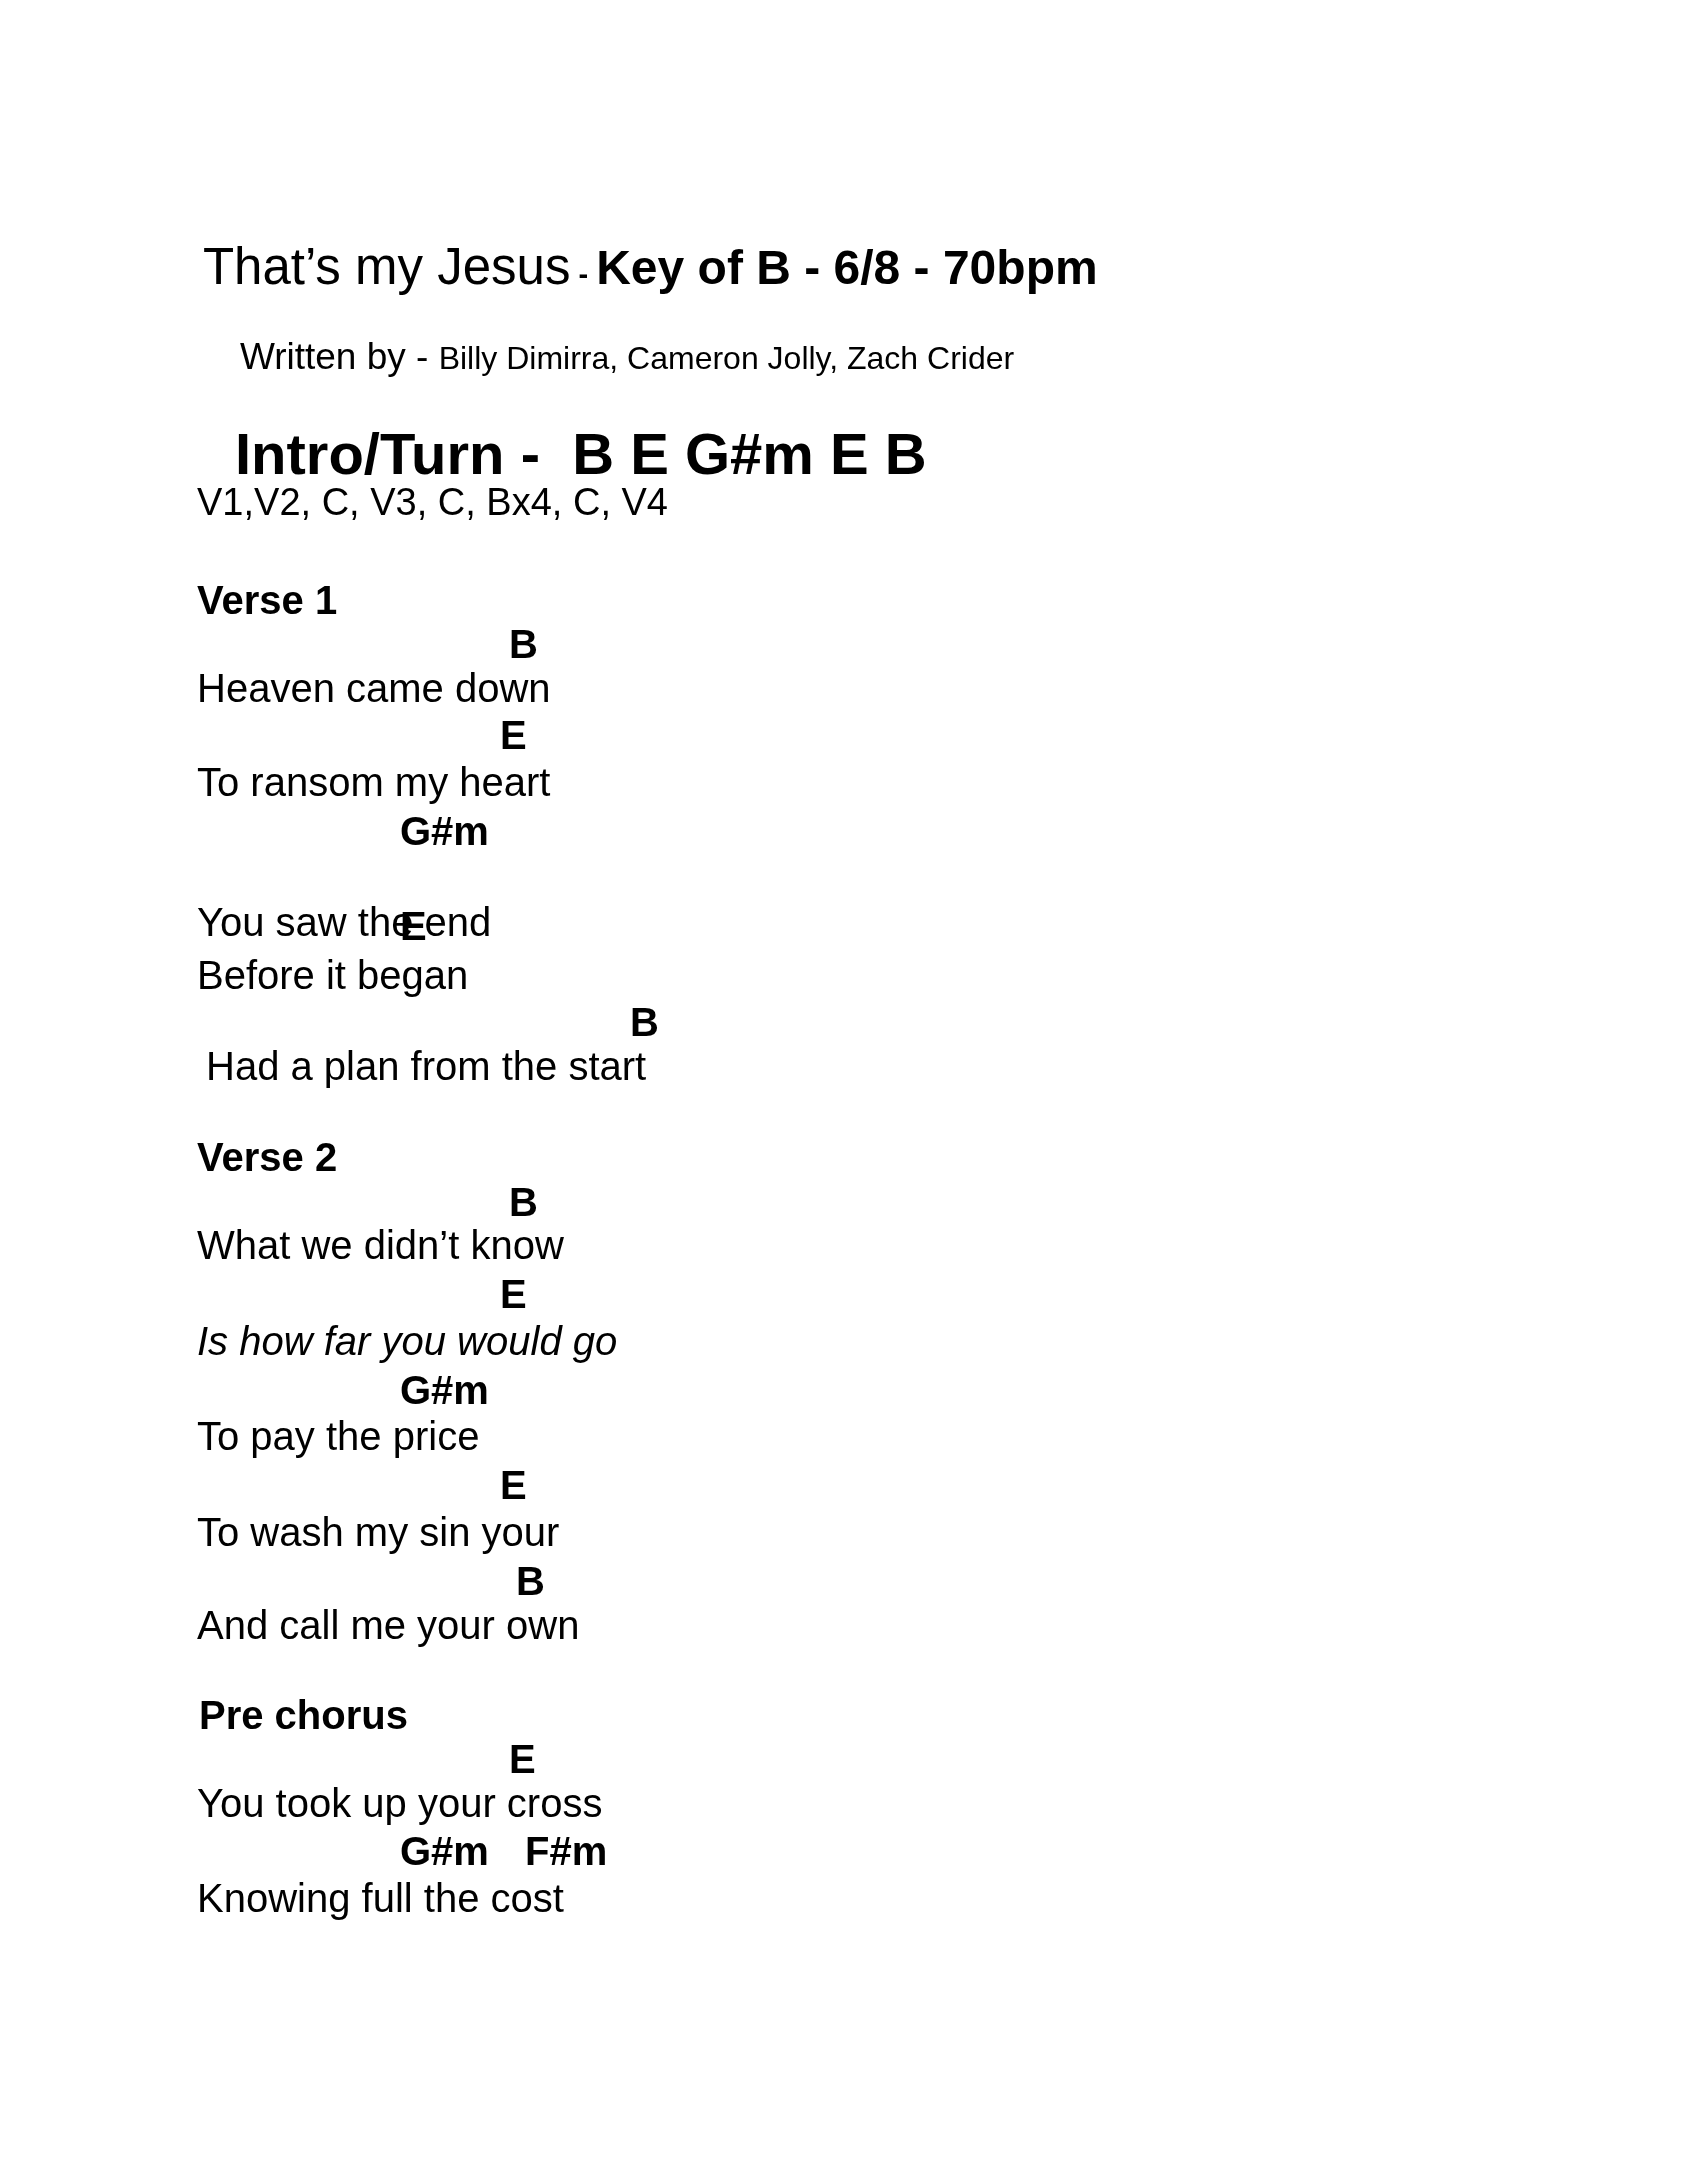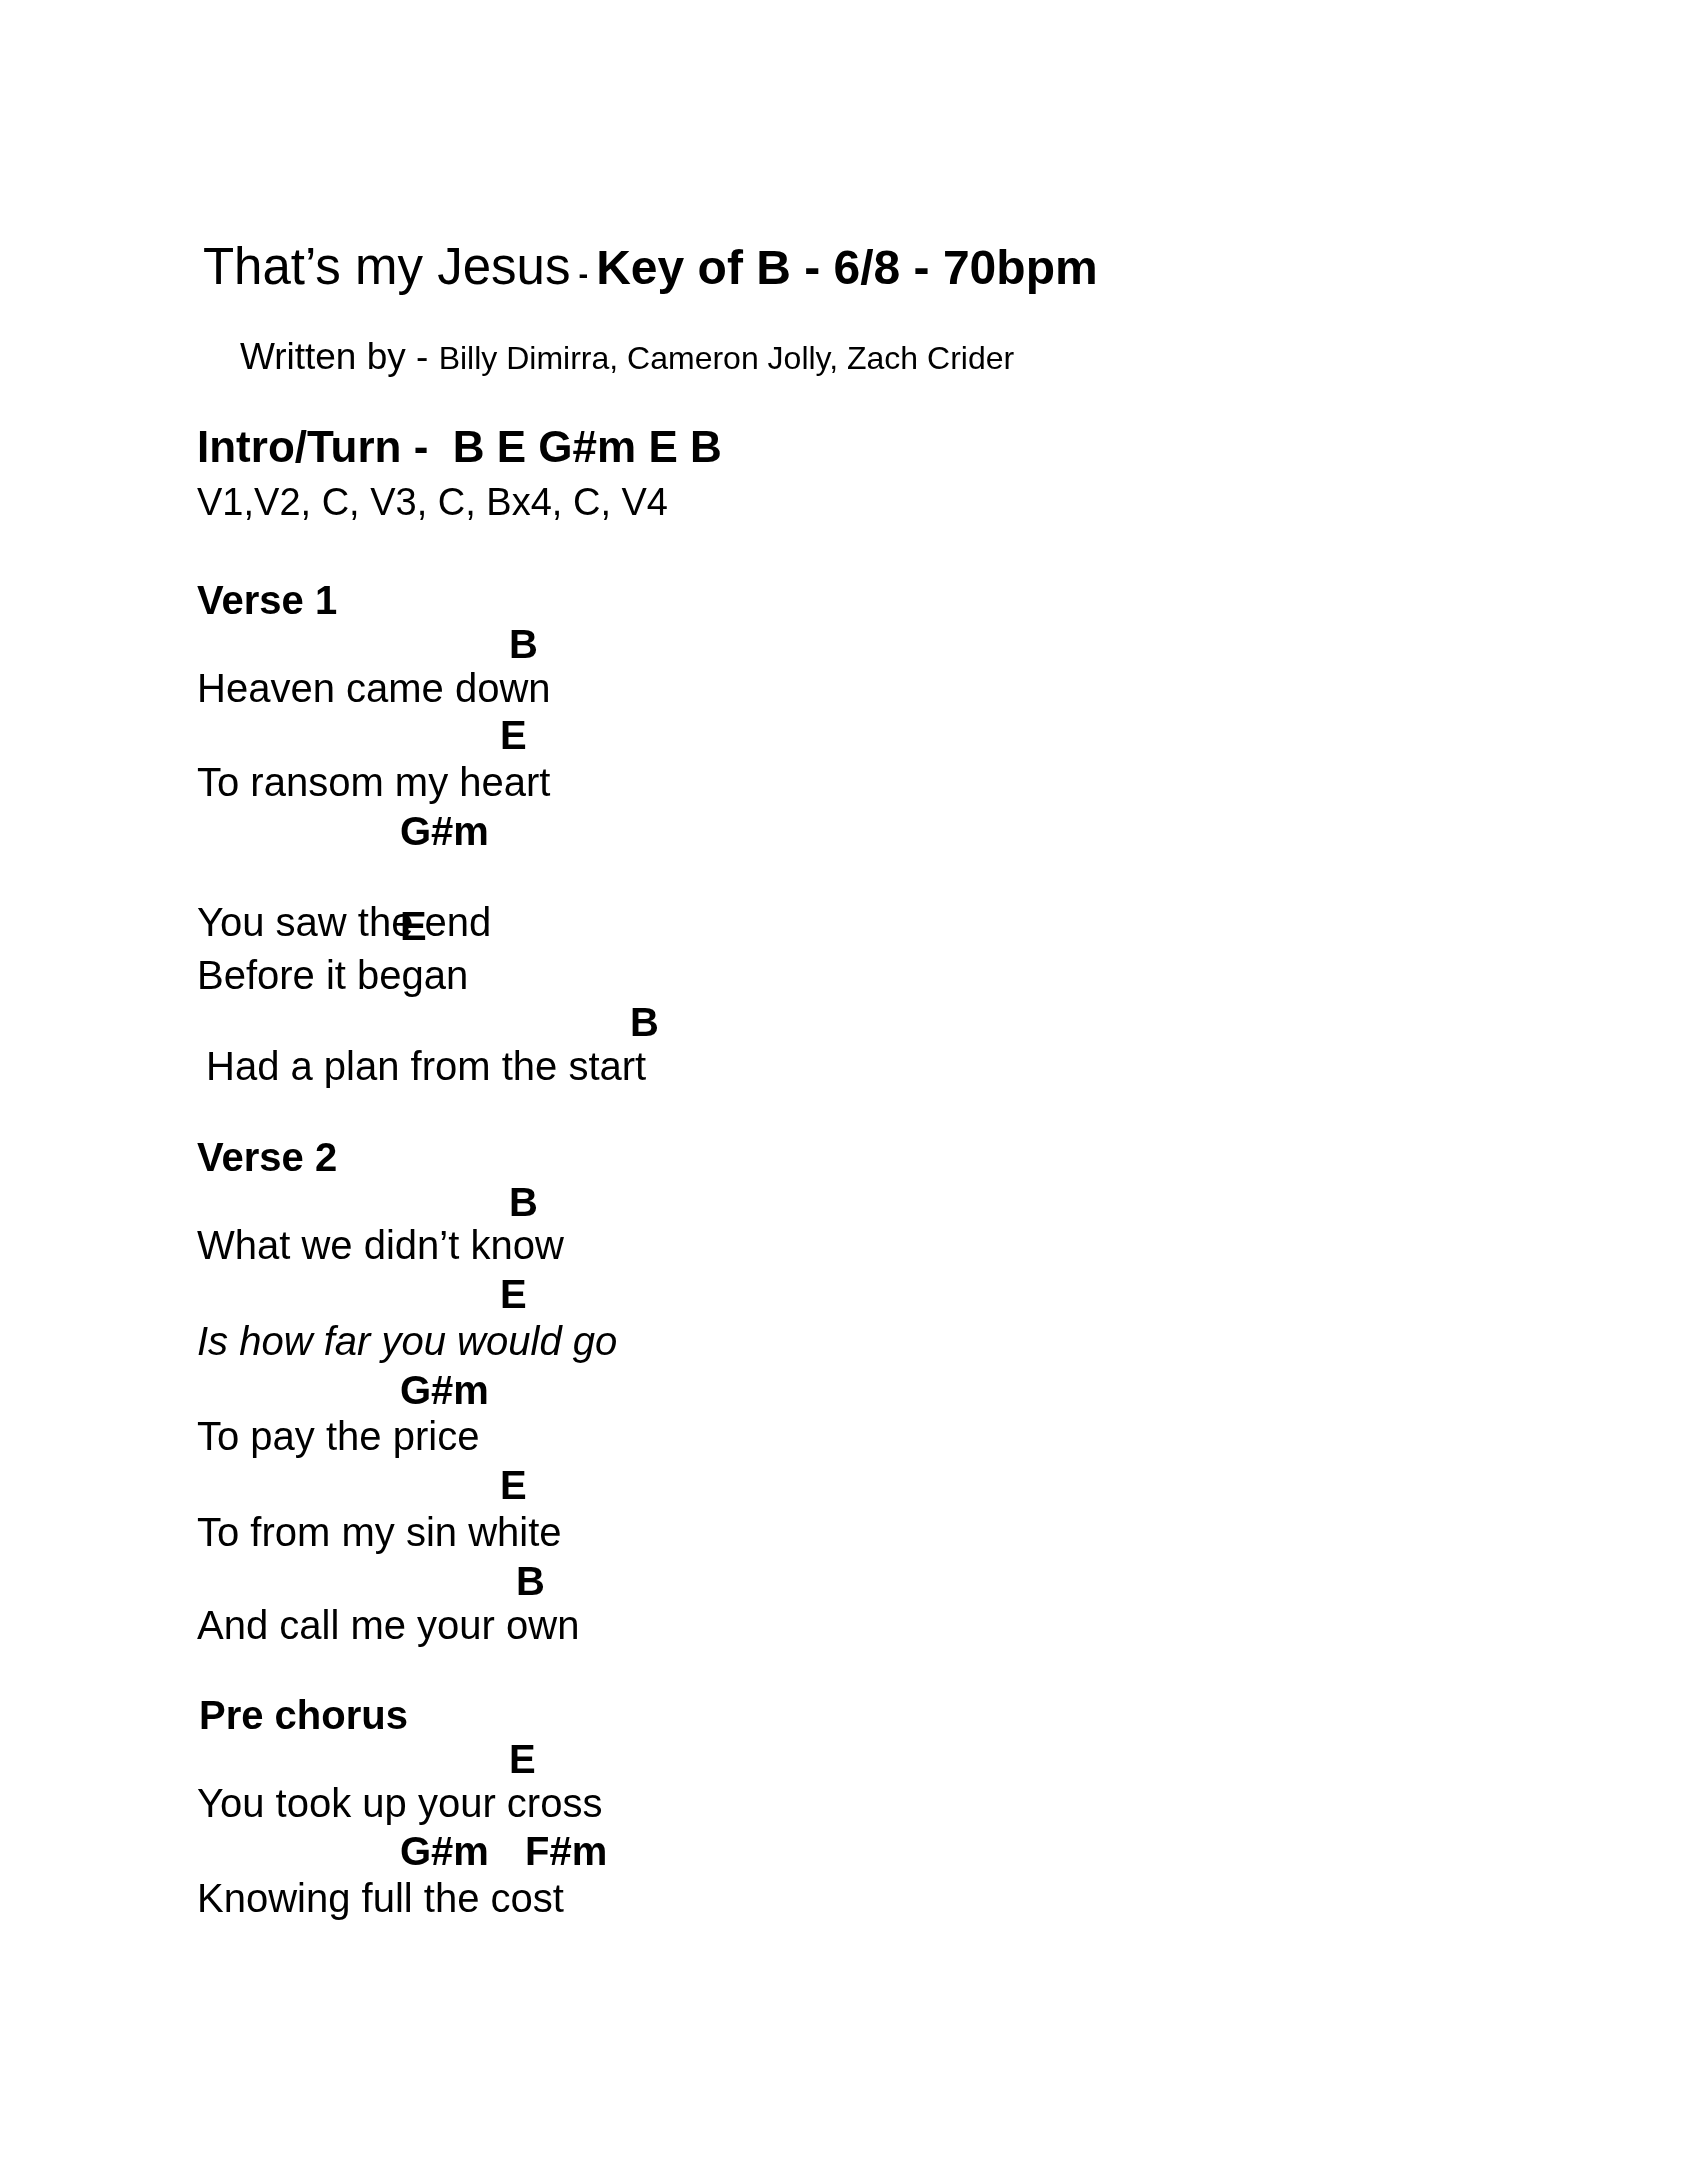--- a/index.html
+++ b/index.html
@@ -4,21 +4,21 @@
 <style>
   html, body { margin:0; padding:0; background:#ffffff; }
   body { width:1687px; height:2183px; position:relative; overflow:hidden;
          font-family:"Liberation Sans", sans-serif; color:#000000; }
   .abs { position:absolute; white-space:pre; line-height:1; }
   .title { font-weight:400; font-size:51px; }
   .title-sub { font-weight:700; font-size:48px; }
   .title-dash { font-weight:700; font-size:29px; }
   .written-label { font-size:37px;margin-left:37px; }
   .written-names { font-size:32px; }
-  .intro { font-weight:700; font-size:44px; }
+  .intro { font-weight:700; font-size:58px;margin-left:38px; }
   .order { font-size:38px; }
   .section { font-weight:700; font-size:40px; }
   .chord { font-weight:700; font-size:40px; }
   .lyric { font-size:40px; }
 </style>
 </head>
 <body>
 
 <div class="abs" style="left:197px; top:230px;">
   <span class="title">That’s my Jesus</span><span class="title-dash"> - </span><span class="title-sub">Key of B - 6/8 - 70bpm</span>
@@ -53,21 +53,21 @@
 <div class="abs chord" style="left:509px; top:1182px;">B</div>
 <div class="abs lyric" style="left:197px; top:1225px;">What we didn’t know</div>
 
 <div class="abs chord" style="left:500px; top:1274px;">E</div>
 <div class="abs lyric" style="left:197px; top:1321px;font-style:italic;">Is how far you would go</div>
 
 <div class="abs chord" style="left:400px; top:1370px;">G#m</div>
 <div class="abs lyric" style="left:197px; top:1416px;">To pay the price</div>
 
 <div class="abs chord" style="left:500px; top:1465px;">E</div>
-<div class="abs lyric" style="left:197px; top:1512px;">To from my sin white</div>
+<div class="abs lyric" style="left:197px; top:1512px;">To wash my sin your</div>
 
 <div class="abs chord" style="left:516px; top:1561px;">B</div>
 <div class="abs lyric" style="left:197px; top:1605px;">And call me your own</div>
 
 <div class="abs section" style="left:199px; top:1695px;">Pre chorus</div>
 
 <div class="abs chord" style="left:509px; top:1739px;">E</div>
 <div class="abs lyric" style="left:197px; top:1783px;">You took up your cross</div>
 
 <div class="abs chord" style="left:400px; top:1831px;">G#m</div>

